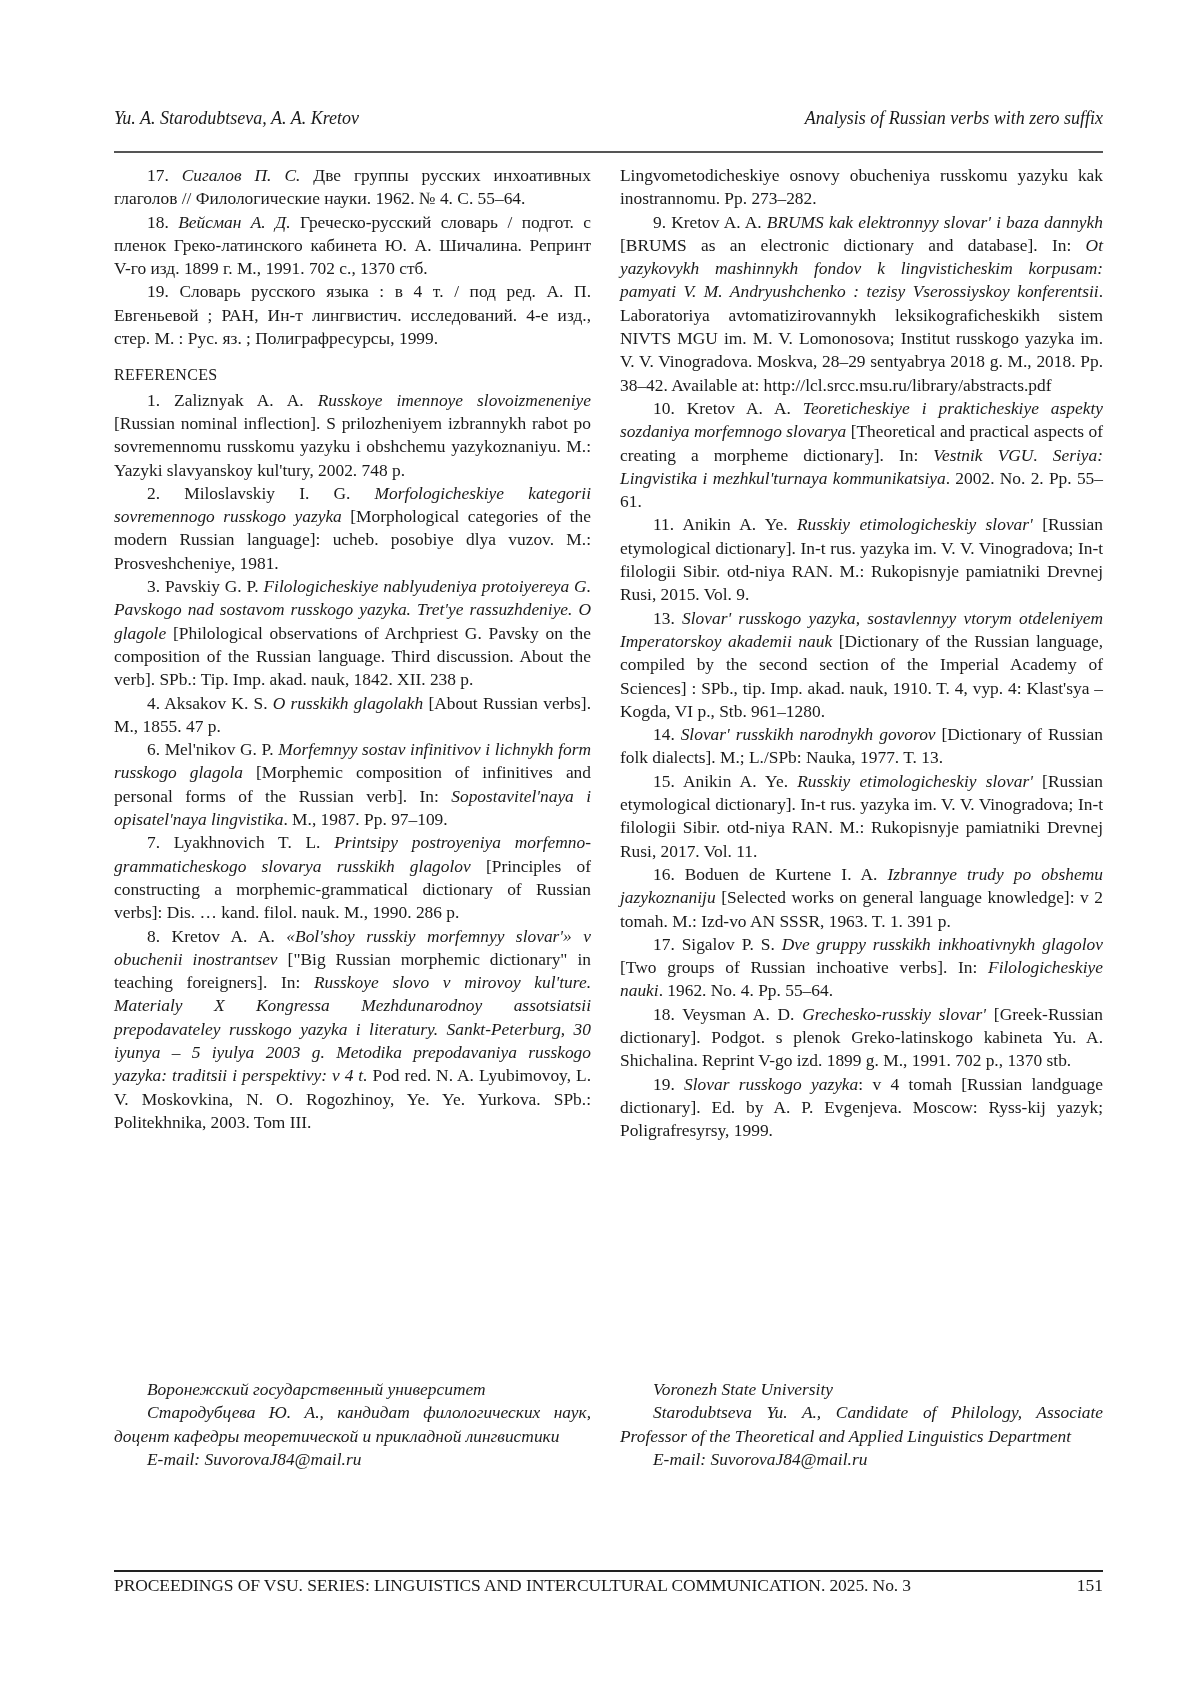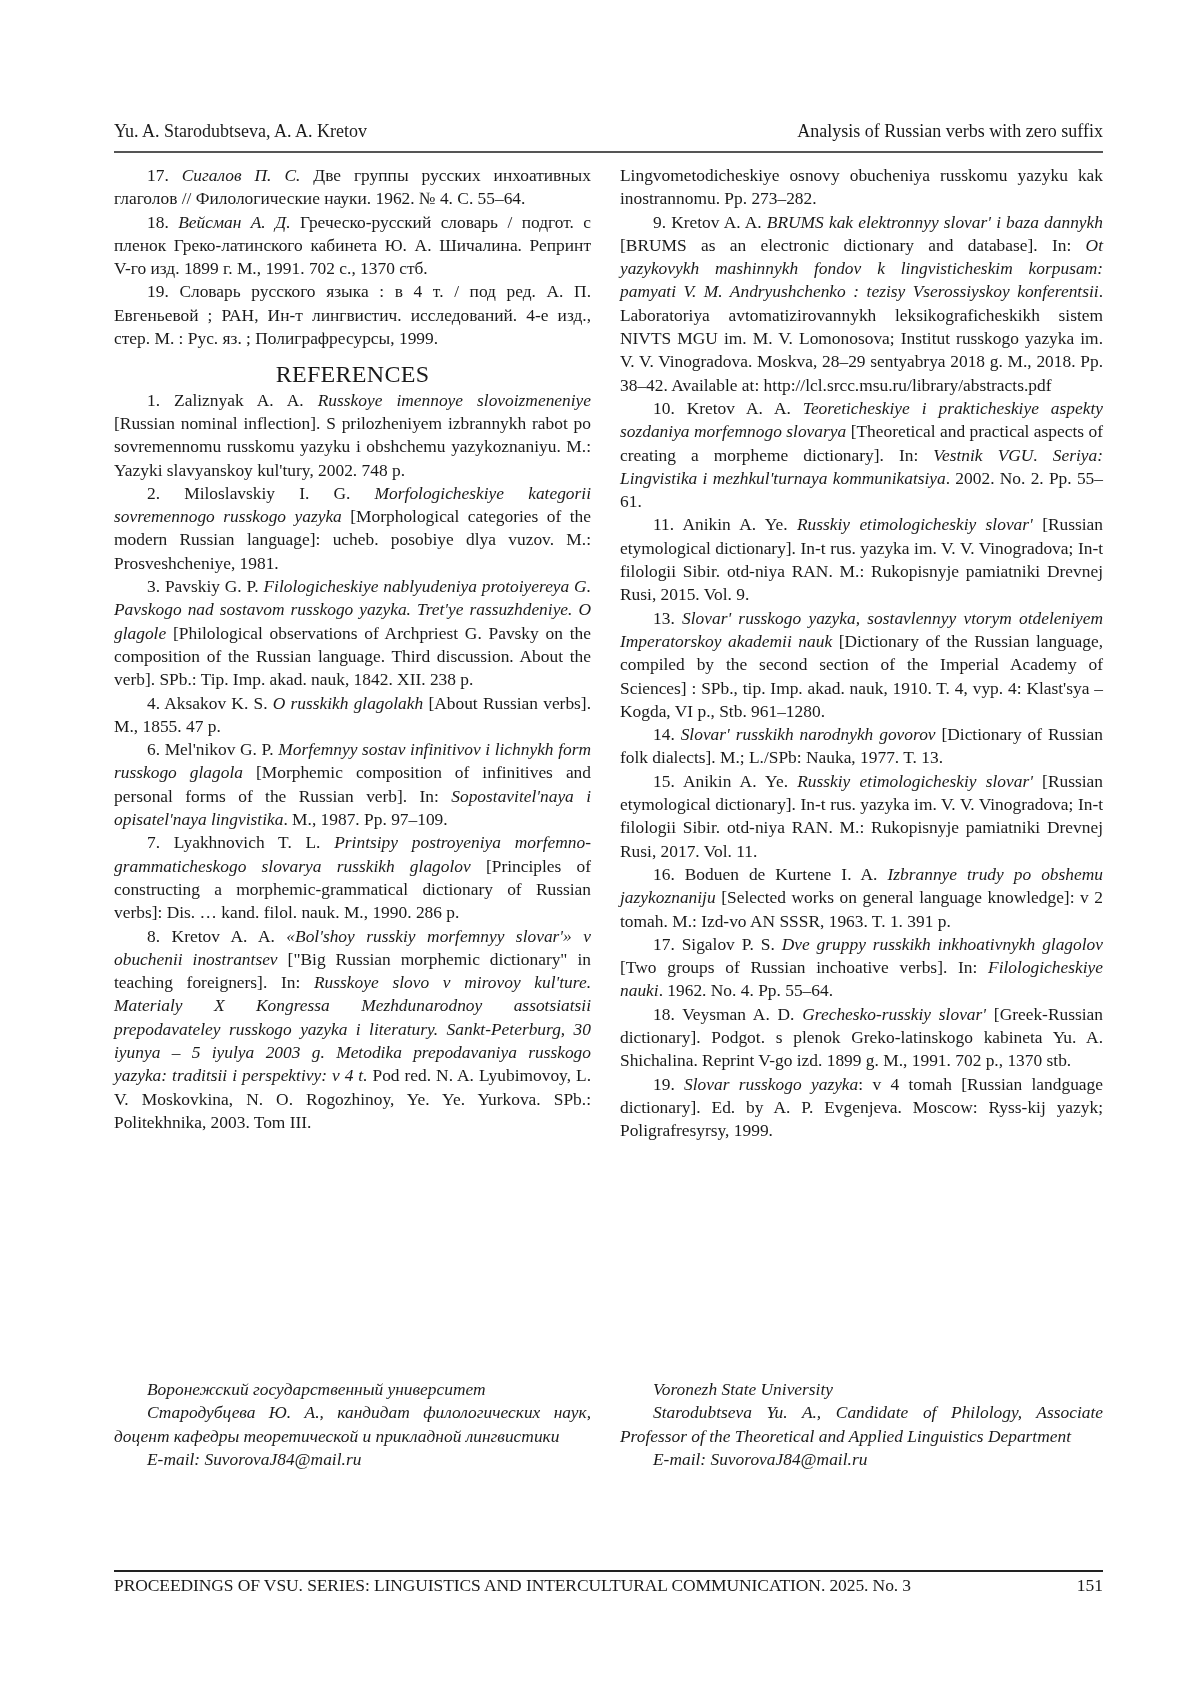--- a/index.html
+++ b/index.html
@@ -1,30 +1,30 @@
 <!DOCTYPE html>
 <html><head>
 <meta charset="utf-8">
 <style>
   html, body { margin: 0; padding: 0; background: #ffffff; }
   body { width: 1200px; height: 1697px; position: relative; overflow: hidden;
          font-family: "Liberation Serif", "DejaVu Serif", serif; color: #1a1a1a; }
-  .running-head { position: absolute; left: 114px; top: 117px; width: 989px; height: 26px;
-                  font-size: 18px; }
+  .running-head { position: absolute; left: 114px; top: 104px; width: 989px; height: 26px;
+                  font-style: italic; font-size: 18px; }
   .running-head .left { position: absolute; left: 0; top: 4px; }
   .running-head .right { position: absolute; right: 0; top: 4px; }
   .head-rule { position: absolute; left: 114px; top: 151px; width: 989px; height: 2px; background: #555; }
   .col { position: absolute; top: 164px; width: 477px; font-size: 17.4px; line-height: 23.3px;
          text-align: justify; hyphens: auto; }
   .col.left { left: 114px; }
   .col.right { left: 620px; width: 483px; }
   .ref { text-indent: 33px; margin: 0; }
   .ref.cont { text-indent: 0; font-family: Liberation Serif, serif; }
   .ref i { font-style: italic; }
-  .section-title { text-align: center; margin: 13px 0 2px 0; font-size: 24px; letter-spacing: 0.3px; }
+  .section-title { margin: 13px 0 2px 0; font-size: 16px; letter-spacing: 0.3px; }
   .affil { position: absolute; top: 1378px; font-style: italic; font-size: 17.4px; line-height: 23.3px; text-align: justify; }
   .affil.left { left: 114px; width: 477px; }
   .affil.right { left: 620px; width: 483px; }
   .affil p { margin: 0; text-indent: 33px; font-style: italic; }
   .foot-rule { position: absolute; left: 114px; top: 1570px; width: 989px; height: 1.5px; background: #222; }
   .footer { position: absolute; left: 114px; top: 1575px; width: 989px; font-size: 17.5px; white-space: nowrap; }
   .footer .journal { position: absolute; left: 0; top: 0; letter-spacing: -0.1px; }
   .footer .pageno { position: absolute; right: 0; top: 0; margin-left: 29px; }
 </style>
 </head>

